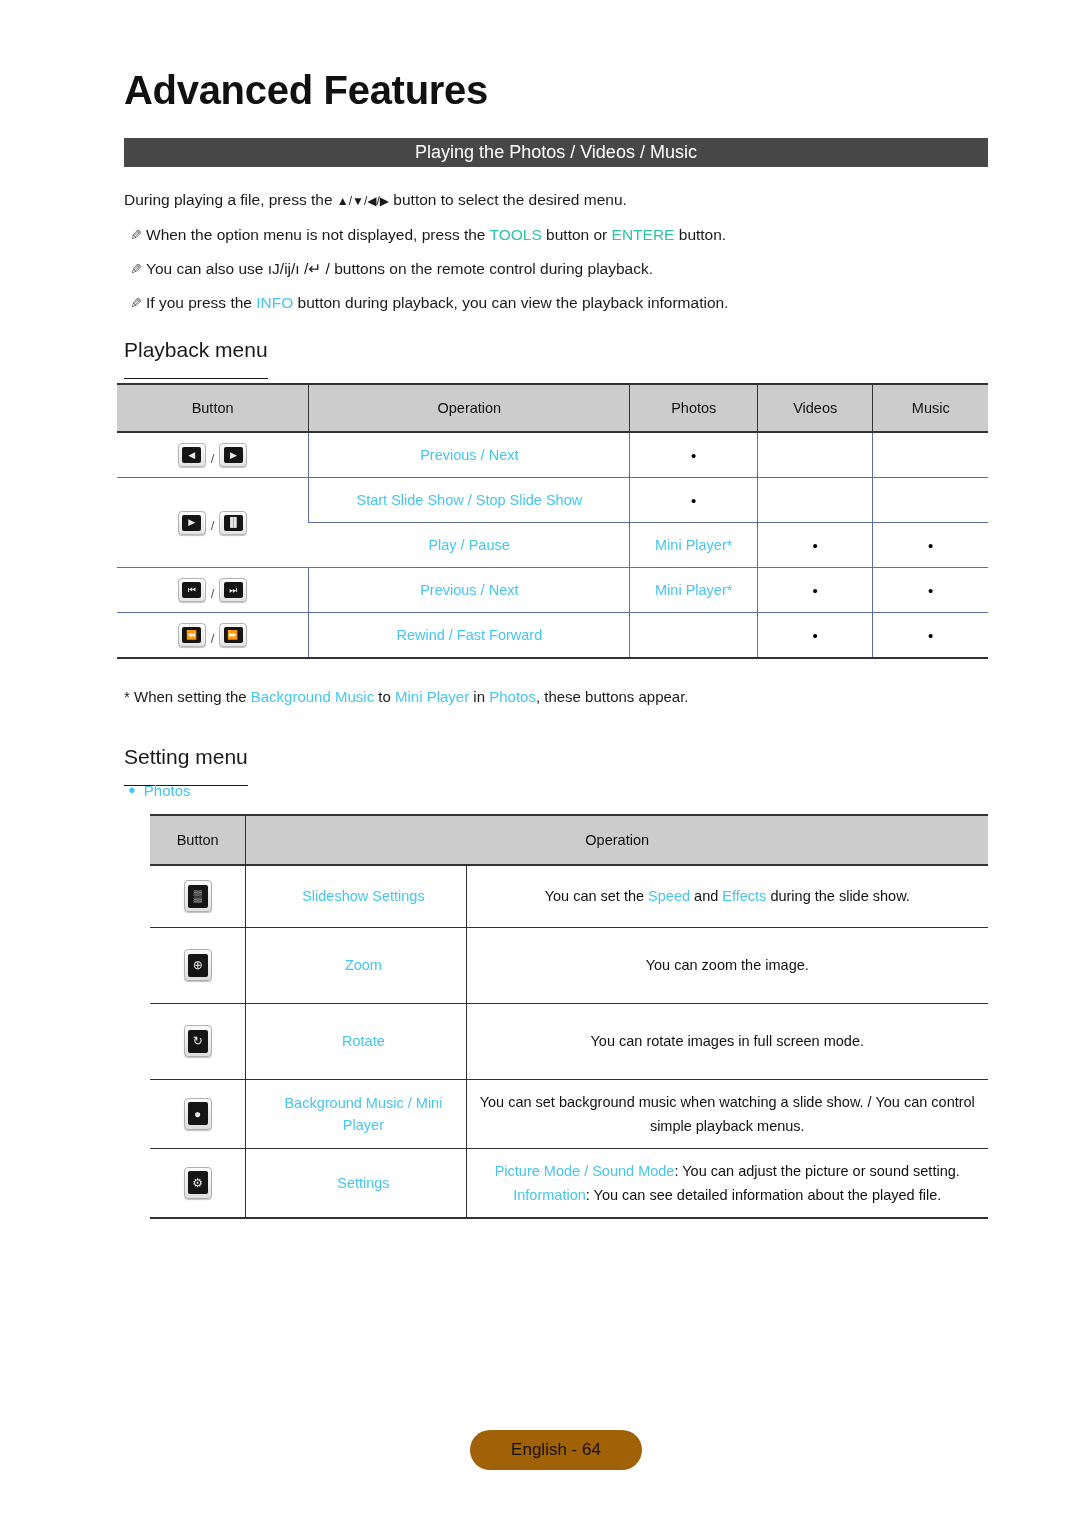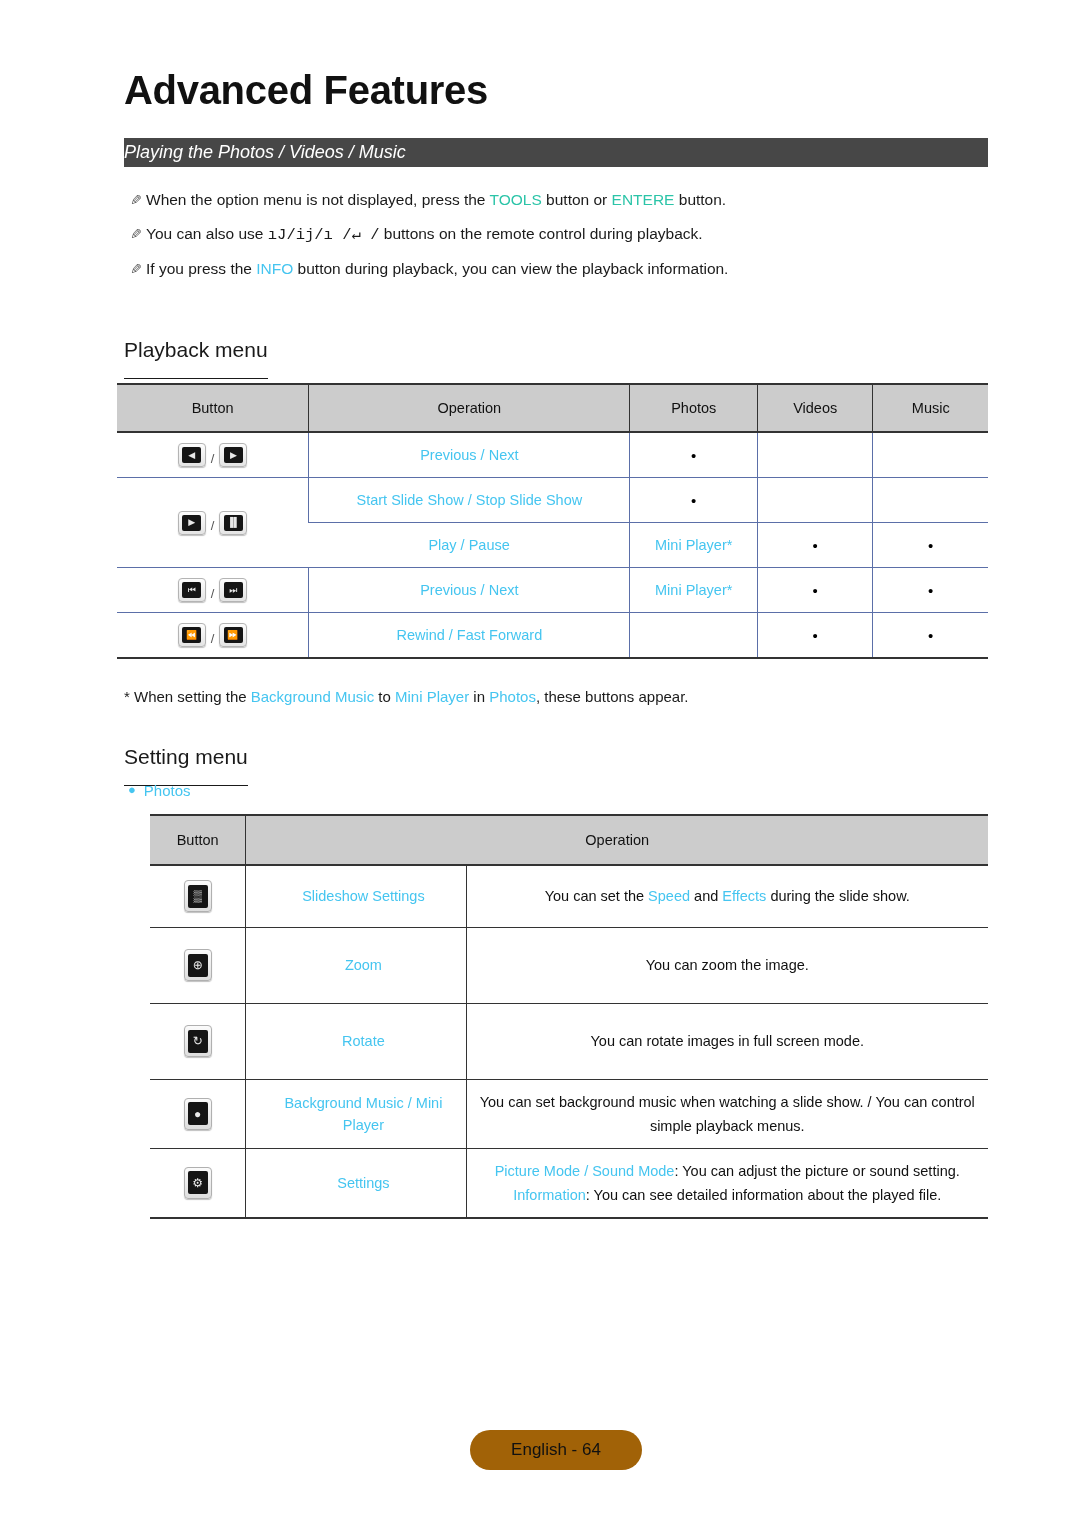--- a/index.html
+++ b/index.html
@@ -39,22 +39,21 @@
     position: absolute;
     left: 108px;
     top: 138px;
     width: 864px;
     height: 29px;
     background: #474747;
     color: #ffffff;
     font-size: 18px;
     display: flex;
     align-items: center;
-    justify-content: flex-start;
-    font-style: italic;
+    justify-content: center;
   }
 
   
   .intro {
     position: absolute;
     left: 108px;
     top: 184px;
     width: 880px;
     font-size: 15.5px;
     line-height: 31px;
@@ -66,21 +65,21 @@
     display: inline-block;
     width: 18px;
     margin-right: 4px;
     color: #555;
     font-size: 14px;
     transform: scaleX(-1);
   }
   .cyan  { color: #45c5f0; }
   .teal  { color: #2bc4a8; }
   .arrowglyph { font-size: 12px; letter-spacing: 0px; }
-  .rawglyph { font-family: Liberation Mono, monospace; }
+  .rawglyph { font-family: Liberation Sans, sans-serif; }
 
   
   .subhead {
     position: absolute;
     left: 108px;
     font-size: 21px;
     color: #1a1a1a;
     border-bottom: 1.5px solid #1a1a1a;
     padding-bottom: 16px;
   }
@@ -288,20 +287,23 @@
 
 <div class="page">
 
   <div class="chapter-title">Advanced Features</div>
 
   <div class="section-bar">
     <span>Playing the Photos / Videos / Music</span>
   </div>
 
   <div class="intro">
+    <p>
+      <span>During playing a file, press the </span><span class="arrowglyph">▲/▼/◀/▶</span><span> button to select the desired menu.</span>
+    </p>
     <p class="note">
       <span class="pencil">✎</span><span>When the option menu is not displayed, press the </span><span class="teal">TOOLS</span><span> button or </span><span class="teal">ENTERE</span><span> button.</span>
     </p>
     <p class="note">
       <span class="pencil">✎</span><span>You can also use </span><span class="rawglyph">ıJ/ij/ı /↵  /</span><span> buttons on the remote control during playback.</span>
     </p>
     <p class="note">
       <span class="pencil">✎</span><span>If you press the </span><span class="cyan">INFO</span><span> button during playback, you can view the playback information.</span>
     </p>
   </div>

